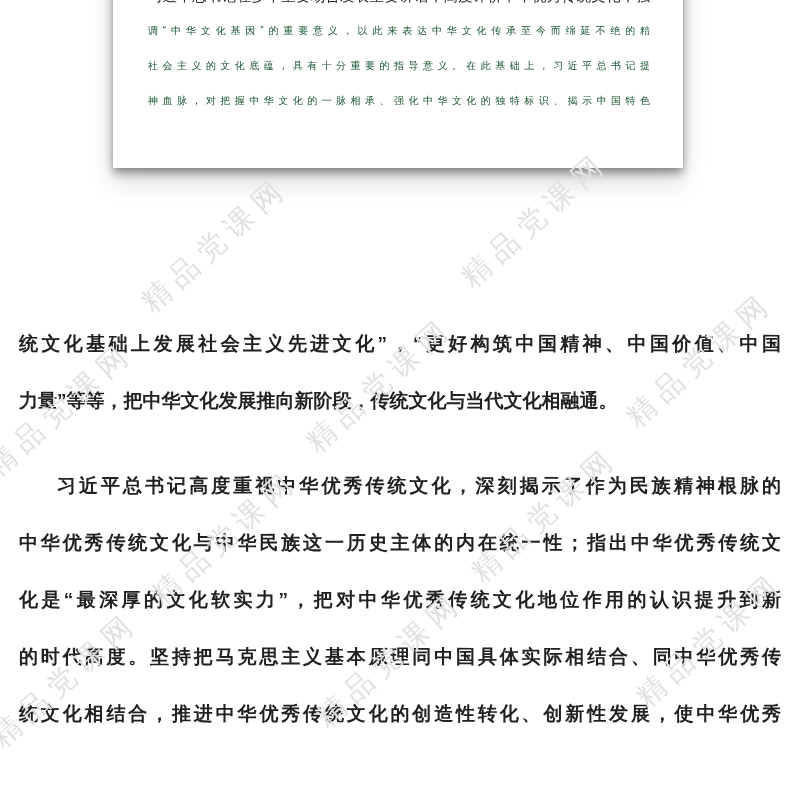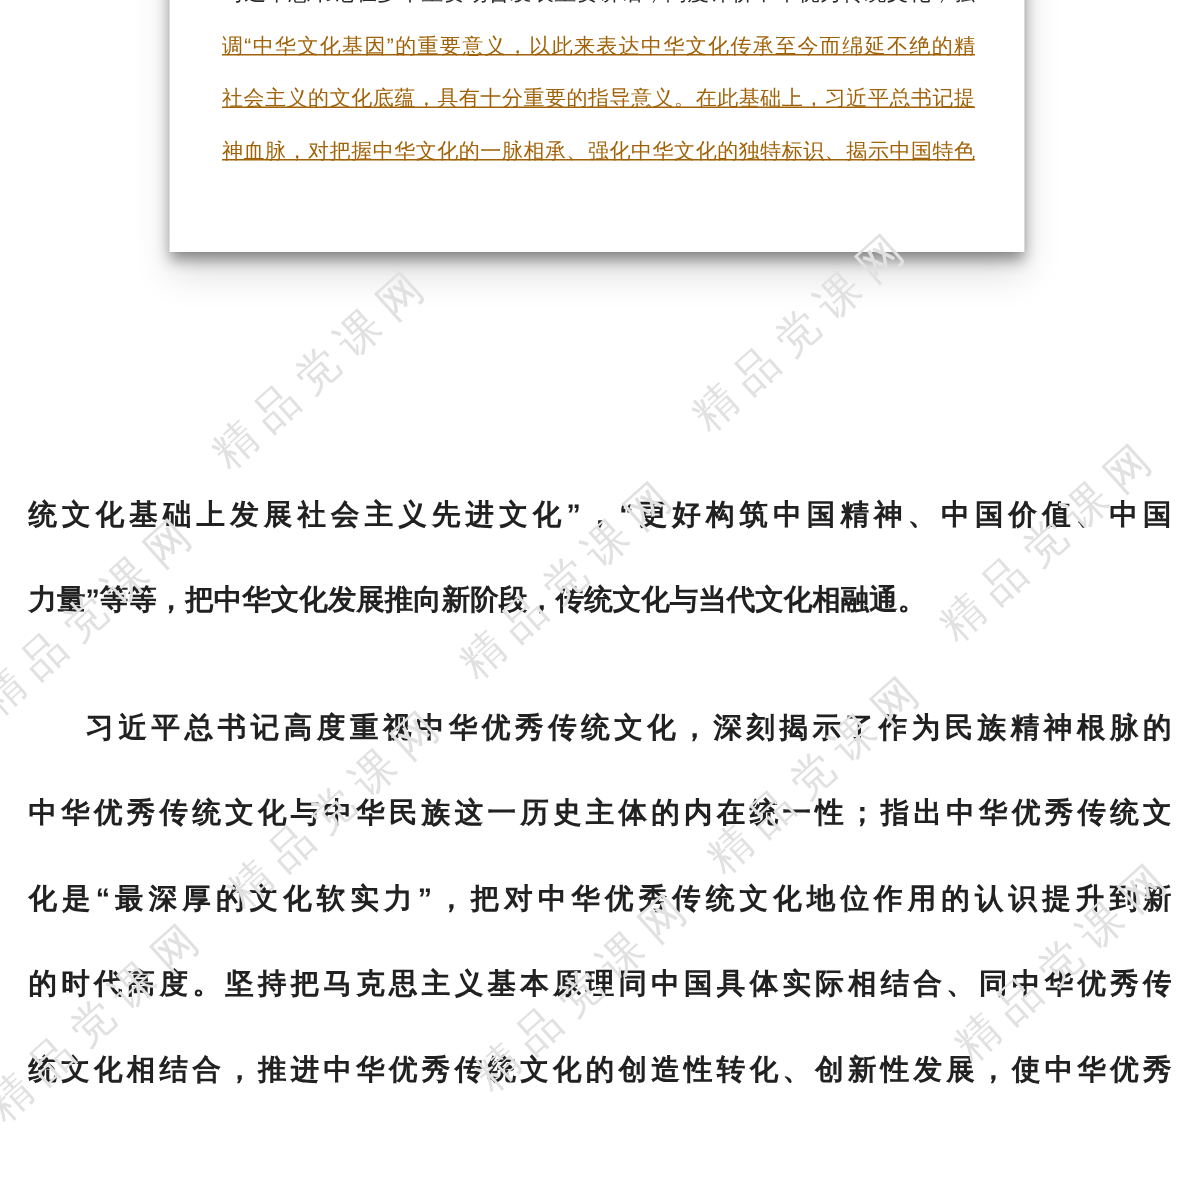--- a/index.html
+++ b/index.html
@@ -14,22 +14,22 @@
   .page-card{
     position:absolute;left:113px;top:-47px;width:570px;height:215px;
     background:#ffffff;box-sizing:border-box;
     padding:0 33px 0 35px;
     box-shadow:0 5px 9px rgba(0,0,0,0.40), 0 14px 24px rgba(0,0,0,0.14), 0 0 2px rgba(0,0,0,0.12);
     z-index:2;
   }
   .card-clip{margin-top:47px;height:7px;overflow:hidden;}
   .card-clip .inner{line-height:35px;margin-top:-21px;}
   .card-line{
-    line-height:35px;height:35px;font-size:14px;color:#a16207;
-    text-align:justify;text-align-last:justify;white-space:nowrap;text-decoration:underline;
+    line-height:35px;height:35px;font-size:10px;color:#14532d;
+    text-align:justify;text-align-last:justify;white-space:nowrap;
   }
   .card-clip .inner{font-size:14.5px;color:#2b2b2b;text-align:justify;text-align-last:justify;white-space:nowrap;}
   .card-line.first{margin-top:6px;}
 
   
   .doc-text{position:absolute;left:19px;top:315px;width:762px;z-index:1;color:#212121;}
   .para{margin:0;}
   .para.second{margin-top:28px;}
   .tline{
     height:57px;line-height:57px;font-size:19px;

